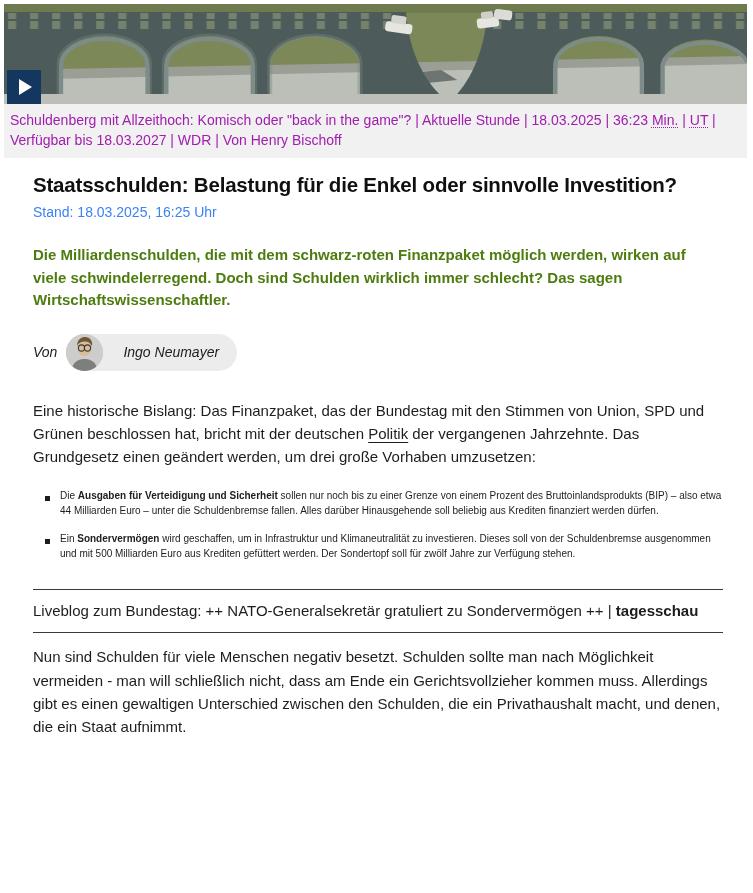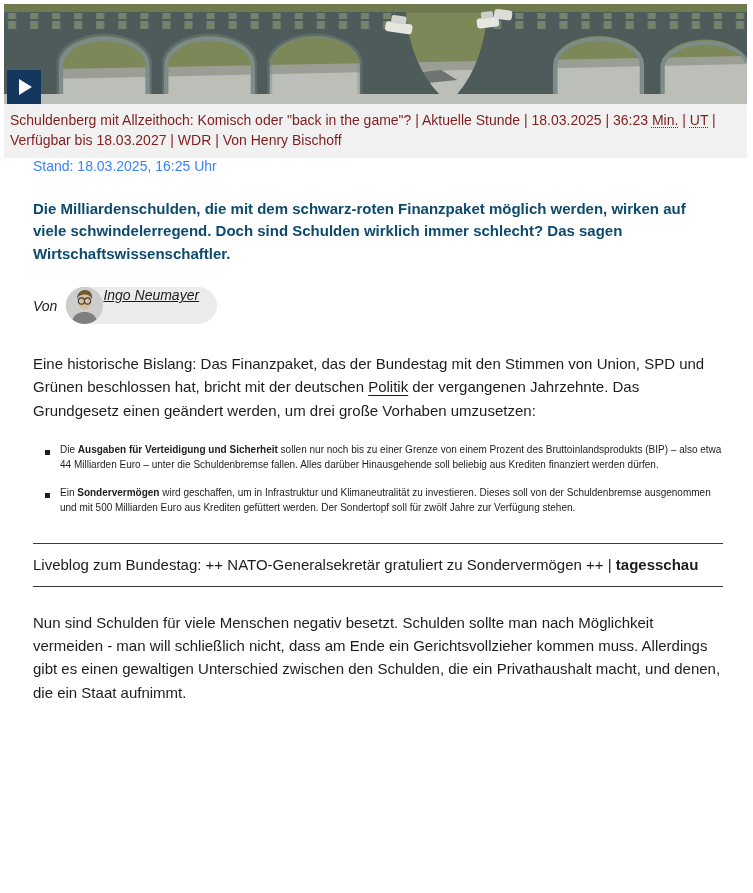--- a/index.html
+++ b/index.html
@@ -21,55 +21,55 @@
   }
   .play-icon {
     width:0; height:0; margin-left:3px;
     border-left:13px solid #ffffff;
     border-top:8px solid transparent;
     border-bottom:8px solid transparent;
   }
   .caption-bar {
     margin:0 6px 0 4px; background:#f1f1f1;
     padding:6px 8px 7px 6px;
-    font-size:14px; line-height:1.45; color:#7f1d1d;
+    font-size:14px; line-height:1.45; color:#a21caf;
   }
   .caption-bar .abbr { text-decoration:underline dotted; text-decoration-thickness:1px; text-underline-offset:2px; }
 
   
   .article { padding:0 30px 0 33px; }
   h1.headline {
     margin:15px 0 8px; font-size:20.5px; line-height:1.15;
     letter-spacing:-0.2px; color:#101010; font-weight:bold;
   }
   .stand { font-size:14px; color:#3b82f6; margin:0 0 24px; }
-  .teaser { font-weight:bold; font-size:15px; line-height:1.5; margin:0 0 22px; color:#0c4a6e; }
+  .teaser { font-weight:bold; font-size:15px; line-height:1.5; margin:0 0 22px; color:#4d7c0f; }
 
   .byline { display:flex; align-items:center; gap:9px; font-style:italic; font-size:14px; margin:0 0 28px; }
   .byline-pill {
-    display:flex; align-items:flex-start; gap:0;
-    background:#ececec; border-radius:19px; padding-right:18px; height:37px; cursor:pointer;text-decoration:underline;
+    display:flex; align-items:center; gap:20px;
+    background:#ececec; border-radius:19px; padding-right:18px; height:37px; cursor:pointer;
   }
   .avatar { width:37px; height:37px; border-radius:50%; overflow:hidden; flex:0 0 auto; background:#cfcfcf; }
   .avatar svg { display:block; width:100%; height:100%; }
 
   p.body { font-size:15px; line-height:1.55; margin:0 0 20px; }
   a.inline-link { color:inherit; text-decoration:underline; text-decoration-thickness:1px; text-underline-offset:3px; cursor:pointer; }
   .abbr-dotted { text-decoration:underline dotted; text-decoration-thickness:1px; text-underline-offset:2px; }
 
   ul.facts { list-style:none; margin:0 0 28px; padding:0 0 0 27px; }
   ul.facts li { position:relative; font-size:10px; line-height:1.5; margin:0 0 13px; padding:0; }
   ul.facts li::before {
     content:""; position:absolute; left:-15px; top:8px;
     width:5px; height:5px; background:#1d1d1d;
   }
 
   .liveblog {
     border-top:1px solid #3a3a3a; border-bottom:1px solid #3a3a3a;
-    padding:10px 0 11px; margin:0 0 24px;
+    padding:10px 0 11px; margin:0 0 12px;
     font-size:15px; line-height:1.4; cursor:pointer;
   }
   .liveblog b { font-weight:bold; }
 </style>
 </head>
 <body>
 
 <div class="video-wrap">
   <svg viewBox="0 0 741 100" preserveAspectRatio="none">
     <defs>
@@ -116,20 +116,21 @@
   </svg>
   <div class="play-button">
     <div class="play-icon"></div>
   </div>
 </div>
 
 <div class="caption-bar"><span>Schuldenberg mit Allzeithoch: Komisch oder "back in the game"? | Aktuelle Stunde | 18.03.2025 | 36:23 </span><span class="abbr">Min.</span><span> | </span><span class="abbr">UT</span><span> | Verfügbar bis 18.03.2027 | WDR | Von Henry Bischoff</span></div>
 
 <div class="article">
 
+  <h1 class="headline">Staatsschulden: Belastung für die Enkel oder sinnvolle Investition?</h1>
 
   <div class="stand">Stand: 18.03.2025, 16:25 Uhr</div>
 
   <p class="teaser">Die Milliardenschulden, die mit dem schwarz-roten Finanzpaket möglich werden, wirken auf viele schwindelerregend. Doch sind Schulden wirklich immer schlecht? Das sagen Wirtschaftswissenschaftler.</p>
 
   <div class="byline">
     <span>Von</span>
     <span class="byline-pill">
       <span class="avatar">
         <svg viewBox="0 0 37 37">

